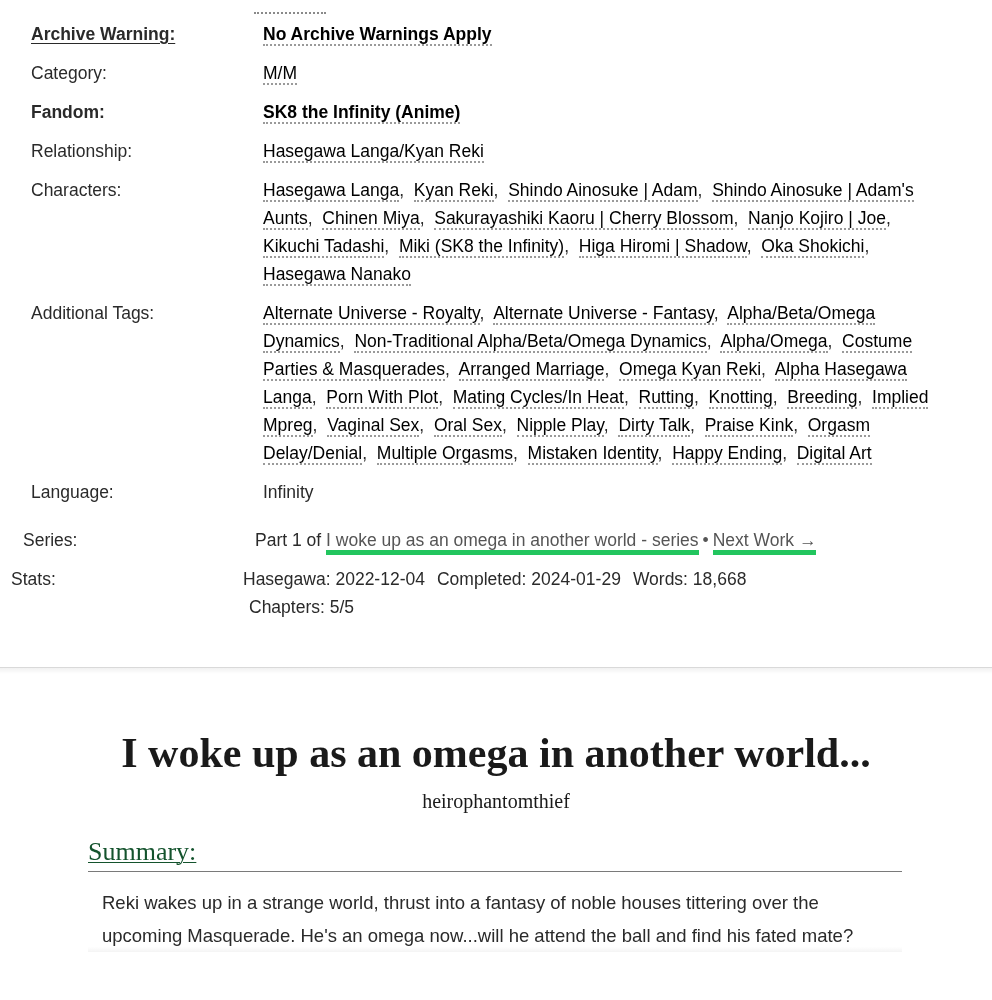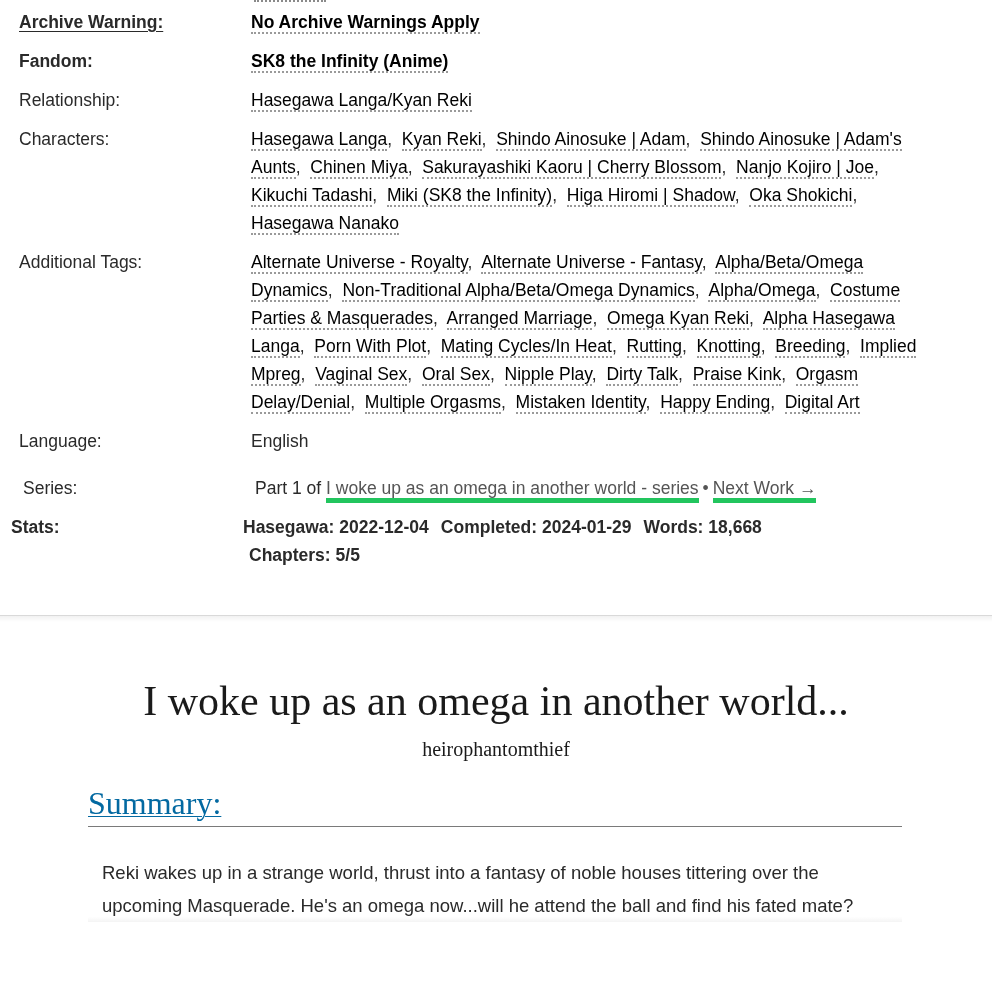--- a/index.html
+++ b/index.html
@@ -26,21 +26,21 @@
   .clipped-tag-remnant {
     position: absolute;
     left: 254px;
     top: 0px;
     width: 72px;
     height: 2px;
     border-bottom: 2px dotted #8a8a8a;
   }
 
   .meta-list {
-    margin: 0;
+    margin: 12px;
     padding: 8px;
   }
   .meta-row {
     display: flex;
     align-items: flex-start;
     padding: 0;
   }
   .meta-label {
     width: 243px;
     flex: 0 0 243px;
@@ -104,51 +104,51 @@
 
   
   .preface {
     padding: 0 46px 0 46px;
   }
   .work-title {
     margin: 56px 0 0 0;
     text-align: center;
     font-family: "Liberation Serif", serif;
     font-size: 42px;
-    font-weight: normal;
+    font-weight: bold;
     line-height: 1.1;
     color: #1a1a1a;
     letter-spacing: 0px;
   }
   .byline {
     margin: 14px 0 0 0;
     text-align: center;
     font-family: "Liberation Serif", serif;
     font-size: 20px;
     color: #1a1a1a;
   }
 
   .summary-module {
     margin: 24px 0 0 42px;
     padding-right: 44px;
   }
   .summary-heading {
     font-family: "Liberation Serif", serif;
-    font-size: 32px;
+    font-size: 26px;
     font-weight: normal;
-    color: #0369a1;
+    color: #14532d;
     margin: 0;
     padding: 0 0 4px 0;
     border-bottom: 1px solid #7a7a7a;
     text-decoration: underline;
     text-underline-offset: 2px;
     text-decoration-thickness: 1px;
   }
   .summary-body {
-    margin: 29px 0 0 0;
+    margin: 14px 0 0 0;
     padding: 0 0 0 14px;
     background: linear-gradient(to bottom, rgba(255,255,255,1) 92%, rgba(244,244,244,1) 100%);
   }
   .summary-body p {
     margin: 0;
     font-size: 18.5px;
     line-height: 33px;
     color: #2a2a2a;
     max-width: 800px;
   }
@@ -157,50 +157,54 @@
 <body>
 
 <div class="meta-wrap">
   <div class="clipped-tag-remnant"></div>
 
   <dl class="meta-list" id="meta-list">
       <div class="meta-row">
         <div class="meta-label bold">Archive Warning:</div>
         <div class="meta-value"><a class="tag bold">No Archive Warnings Apply</a></div>
       </div>
+      <div class="meta-row" style="margin-top: 11px;">
+        <div class="meta-label">Category:</div>
+        <div class="meta-value"><a class="tag">M/M</a></div>
+      </div>
       <div class="meta-row" style="margin-top: 11px; font-weight: bold;">
         <div class="meta-label">Fandom:</div>
         <div class="meta-value"><a class="tag">SK8 the Infinity (Anime)</a></div>
       </div>
       <div class="meta-row" style="margin-top: 11px;">
         <div class="meta-label">Relationship:</div>
         <div class="meta-value"><a class="tag">Hasegawa Langa/Kyan Reki</a></div>
       </div>
       <div class="meta-row" style="margin-top: 11px;">
         <div class="meta-label">Characters:</div>
         <div class="meta-value"><a class="tag">Hasegawa Langa</a><span class="tag-sep">,&nbsp; </span><a class="tag">Kyan Reki</a><span class="tag-sep">,&nbsp; </span><a class="tag">Shindo Ainosuke | Adam</a><span class="tag-sep">,&nbsp; </span><a class="tag">Shindo Ainosuke | Adam's Aunts</a><span class="tag-sep">,&nbsp; </span><a class="tag">Chinen Miya</a><span class="tag-sep">,&nbsp; </span><a class="tag">Sakurayashiki Kaoru | Cherry Blossom</a><span class="tag-sep">,&nbsp; </span><a class="tag">Nanjo Kojiro | Joe</a><span class="tag-sep">,&nbsp; </span><a class="tag">Kikuchi Tadashi</a><span class="tag-sep">,&nbsp; </span><a class="tag">Miki (SK8 the Infinity)</a><span class="tag-sep">,&nbsp; </span><a class="tag">Higa Hiromi | Shadow</a><span class="tag-sep">,&nbsp; </span><a class="tag">Oka Shokichi</a><span class="tag-sep">,&nbsp; </span><a class="tag">Hasegawa Nanako</a></div>
       </div>
       <div class="meta-row" style="margin-top: 11px;">
         <div class="meta-label">Additional Tags:</div>
         <div class="meta-value"><a class="tag">Alternate Universe - Royalty</a><span class="tag-sep">,&nbsp; </span><a class="tag">Alternate Universe - Fantasy</a><span class="tag-sep">,&nbsp; </span><a class="tag">Alpha/Beta/Omega Dynamics</a><span class="tag-sep">,&nbsp; </span><a class="tag">Non-Traditional Alpha/Beta/Omega Dynamics</a><span class="tag-sep">,&nbsp; </span><a class="tag">Alpha/Omega</a><span class="tag-sep">,&nbsp; </span><a class="tag">Costume Parties &amp; Masquerades</a><span class="tag-sep">,&nbsp; </span><a class="tag">Arranged Marriage</a><span class="tag-sep">,&nbsp; </span><a class="tag">Omega Kyan Reki</a><span class="tag-sep">,&nbsp; </span><a class="tag">Alpha Hasegawa Langa</a><span class="tag-sep">,&nbsp; </span><a class="tag">Porn With Plot</a><span class="tag-sep">,&nbsp; </span><a class="tag">Mating Cycles/In Heat</a><span class="tag-sep">,&nbsp; </span><a class="tag">Rutting</a><span class="tag-sep">,&nbsp; </span><a class="tag">Knotting</a><span class="tag-sep">,&nbsp; </span><a class="tag">Breeding</a><span class="tag-sep">,&nbsp; </span><a class="tag">Implied Mpreg</a><span class="tag-sep">,&nbsp; </span><a class="tag">Vaginal Sex</a><span class="tag-sep">,&nbsp; </span><a class="tag">Oral Sex</a><span class="tag-sep">,&nbsp; </span><a class="tag">Nipple Play</a><span class="tag-sep">,&nbsp; </span><a class="tag">Dirty Talk</a><span class="tag-sep">,&nbsp; </span><a class="tag">Praise Kink</a><span class="tag-sep">,&nbsp; </span><a class="tag">Orgasm Delay/Denial</a><span class="tag-sep">,&nbsp; </span><a class="tag">Multiple Orgasms</a><span class="tag-sep">,&nbsp; </span><a class="tag">Mistaken Identity</a><span class="tag-sep">,&nbsp; </span><a class="tag">Happy Ending</a><span class="tag-sep">,&nbsp; </span><a class="tag">Digital Art</a></div>
       </div>
       <div class="meta-row" style="margin-top: 11px;">
         <div class="meta-label">Language:</div>
-        <div class="meta-value"><span class="plain-value">English</span></div>
+        <div class="meta-value"><span class="plain-value">Infinity</span></div>
       </div>
     </dl>
 
   <div class="meta-row" style="margin-top:11px;margin-left:12px;">
     <div class="meta-label">Series:</div>
     <div class="meta-value">
       <span>Part 1 of</span><span>&nbsp;</span><a class="series-link">I woke up as an omega in another world - series</a><span class="series-bullet">•</span><a class="series-link">Next Work →</a>
     </div>
   </div>
 
-  <div class="meta-row" style="margin-top:11px;font-weight:bold;">
+  <div class="meta-row" style="margin-top:11px;">
     <div class="meta-label">Stats:</div>
     <div class="meta-value">
       <span class="stats-line">
         <span>Hasegawa:</span>
         <span>2022-12-04</span><span class="stat-gap"></span><span>Completed:</span>
         <span>2024-01-29</span><span class="stat-gap"></span><span>Words:</span>
         <span>18,668</span>
       </span>
       <span class="stats-line stats-indent">
         <span>Chapters:</span>

